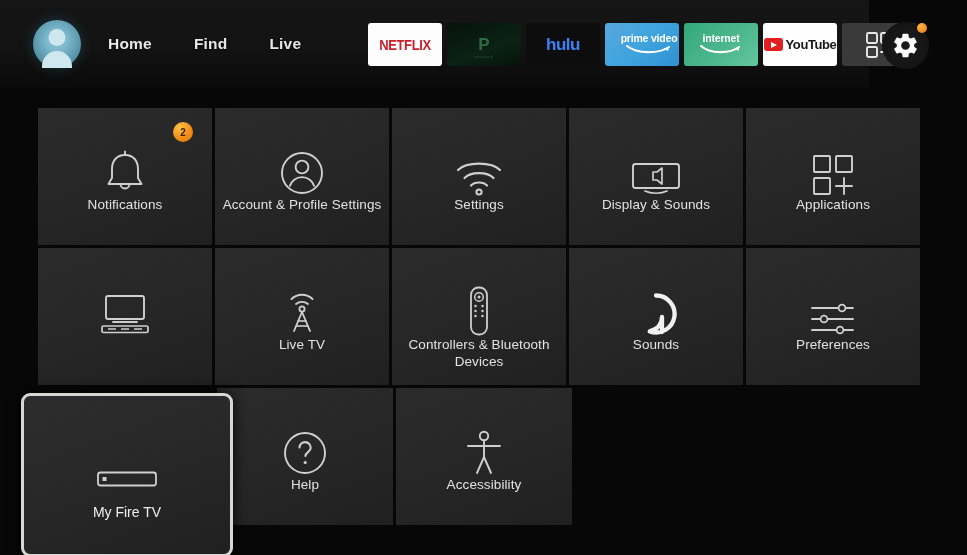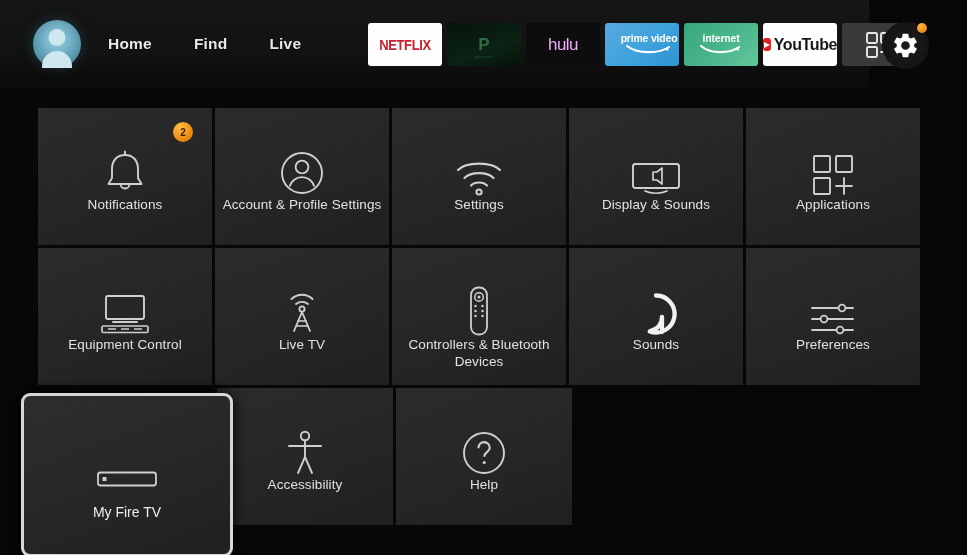--- a/index.html
+++ b/index.html
@@ -45,32 +45,32 @@
   }
   .t-netflix { background:#fdfdfd; }
   .t-netflix .lbl {
     color:#c9202c; font-size:13px; font-weight:bold; letter-spacing:-.4px;
     font-family:"Liberation Sans", sans-serif; transform:scaleY(1.12);
   }
   .t-peacock { background:linear-gradient(160deg,#05130c,#0b2215 60%,#061309); }
   .t-peacock .pg { font-size:17px; color:#2f6b45; font-weight:bold; line-height:1; }
   .t-peacock .psub { position:absolute; bottom:7px; font-size:4px; color:#2a5c3c; letter-spacing:.5px; }
   .t-hulu { background:#0d0d0d; }
-  .t-hulu .lbl { color:#f0abfc; font-size:17px; font-weight:normal; letter-spacing:-.5px; }
+  .t-hulu .lbl { color:#3b82f6; font-size:17px; font-weight:bold; letter-spacing:-.5px; }
   .t-prime { background:linear-gradient(135deg,#57a9de 0%,#3fa3dd 50%,#2f93d4 100%);padding-left:14px; }
   .t-internet { background:linear-gradient(135deg,#35a87c 0%,#4cb68c 55%,#63c79b 100%); }
   .amz-lbl { color:#fff; font-size:10.5px; font-weight:bold; letter-spacing:-.2px; line-height:1; }
   .amz-wrap { display:flex; flex-direction:column; align-items:center; gap:1px; }
   .t-youtube { background:#fefefe; display:flex; gap:3px; }
   .yt-play {
     width:19px; height:13px; background:#e02020; border-radius:3px;
     display:flex; align-items:center; justify-content:center;
   }
   .yt-play::after { content:""; border-left:6px solid #fff; border-top:3.5px solid transparent; border-bottom:3.5px solid transparent; margin-left:1px; }
-  .yt-lbl { color:#181818; font-size:16px; font-weight:bold; letter-spacing:-.4px; }
+  .yt-lbl { color:#181818; font-size:13px; font-weight:bold; letter-spacing:-.4px; }
   .t-apps { background:#3a3a3a; }
 
   .gear-btn {
     position:absolute; left:882px; top:22px; width:47px; height:47px; border-radius:50%;
     background:radial-gradient(circle,#1d1d1d 0%,#141414 70%,#0d0d0d 100%);
     display:flex; align-items:center; justify-content:center;
   }
   .gear-badge {
     position:absolute; right:2px; top:1px; width:10px; height:10px; border-radius:50%;
     background:radial-gradient(circle at 35% 30%,#ffb445,#e8780f);
@@ -263,21 +263,20 @@
         <span class="ico">
           <svg width="52" height="42" viewBox="0 0 52 42">
             <rect x="7" y="2" width="38" height="23" rx="2" fill="none" stroke="#cfcfcf" stroke-width="1.9"></rect>
             <line x1="14" y1="28" x2="38" y2="28" stroke="#cfcfcf" stroke-width="1.9" stroke-linecap="round"></line>
             <rect x="3" y="32" width="46" height="6.5" rx="1.5" fill="none" stroke="#cfcfcf" stroke-width="1.7"></rect>
             <line x1="9" y1="35" x2="17" y2="35" stroke="#cfcfcf" stroke-width="1.5"></line>
             <line x1="22" y1="35" x2="30" y2="35" stroke="#cfcfcf" stroke-width="1.5"></line>
             <line x1="35" y1="35" x2="43" y2="35" stroke="#cfcfcf" stroke-width="1.5"></line>
           </svg>
         </span>
-        <span class="cap">Equipment Control</span>
       </div>
 
       <div class="cell">
         <span class="ico">
           <svg width="46" height="46" viewBox="0 0 46 46">
             <path d="M12.5 9 a15 15 0 0121 0" fill="none" stroke="#cfcfcf" stroke-width="1.9" stroke-linecap="round"></path>
             <path d="M17 14 a9.5 9.5 0 0112 0" fill="none" stroke="#cfcfcf" stroke-width="1.9" stroke-linecap="round"></path>
             <circle cx="23" cy="19" r="2.6" fill="none" stroke="#cfcfcf" stroke-width="1.8"></circle>
             <path d="M23 22 L15 41 M23 22 L31 41" fill="none" stroke="#cfcfcf" stroke-width="1.8" stroke-linecap="round"></path>
             <line x1="18.5" y1="31" x2="27.5" y2="31" stroke="#cfcfcf" stroke-width="1.6"></line>
@@ -327,39 +326,39 @@
         <span class="cap">Preferences</span>
       </div>
     </div>
 
     <div class="grid-row row3">
 
       <div class="spacer"></div>
 
       <div class="cell">
         <span class="ico">
+          <svg width="46" height="46" viewBox="0 0 46 46">
+            <circle cx="23" cy="23" r="20" fill="none" stroke="#cfcfcf" stroke-width="1.9"></circle>
+            <path d="M17.5 17.5 a5.6 5.6 0 0111.2 .4 c0 3.9-5.3 4.4-5.3 8.1" fill="none" stroke="#cfcfcf" stroke-width="2.1" stroke-linecap="round"></path>
+            <circle cx="23.2" cy="32.5" r="1.6" fill="#cfcfcf"></circle>
+          </svg>
+        </span>
+        <span class="cap">Help</span>
+      </div>
+
+      <div class="cell">
+        <span class="ico">
           <svg width="40" height="46" viewBox="0 0 40 46">
             <circle cx="20" cy="6" r="4.2" fill="none" stroke="#cfcfcf" stroke-width="1.9"></circle>
             <line x1="4" y1="16" x2="36" y2="16" stroke="#cfcfcf" stroke-width="1.9" stroke-linecap="round"></line>
             <path d="M20 11.5 L20 27" fill="none" stroke="#cfcfcf" stroke-width="1.9" stroke-linecap="round"></path>
             <path d="M20 27 L13 43 M20 27 L27 43" fill="none" stroke="#cfcfcf" stroke-width="1.9" stroke-linecap="round"></path>
           </svg>
         </span>
         <span class="cap">Accessibility</span>
-      </div>
-
-      <div class="cell">
-        <span class="ico">
-          <svg width="46" height="46" viewBox="0 0 46 46">
-            <circle cx="23" cy="23" r="20" fill="none" stroke="#cfcfcf" stroke-width="1.9"></circle>
-            <path d="M17.5 17.5 a5.6 5.6 0 0111.2 .4 c0 3.9-5.3 4.4-5.3 8.1" fill="none" stroke="#cfcfcf" stroke-width="2.1" stroke-linecap="round"></path>
-            <circle cx="23.2" cy="32.5" r="1.6" fill="#cfcfcf"></circle>
-          </svg>
-        </span>
-        <span class="cap">Help</span>
       </div>
     </div>
   </div>
 
   <div class="selected-wrap">
     <span class="ico">
       <svg width="62" height="22" viewBox="0 0 62 22">
         <rect x="2" y="4.5" width="58" height="13" rx="2.5" fill="none" stroke="#cfcfcf" stroke-width="1.8"></rect>
         <rect x="6.5" y="9" width="4" height="4" fill="#cfcfcf"></rect>
       </svg>

